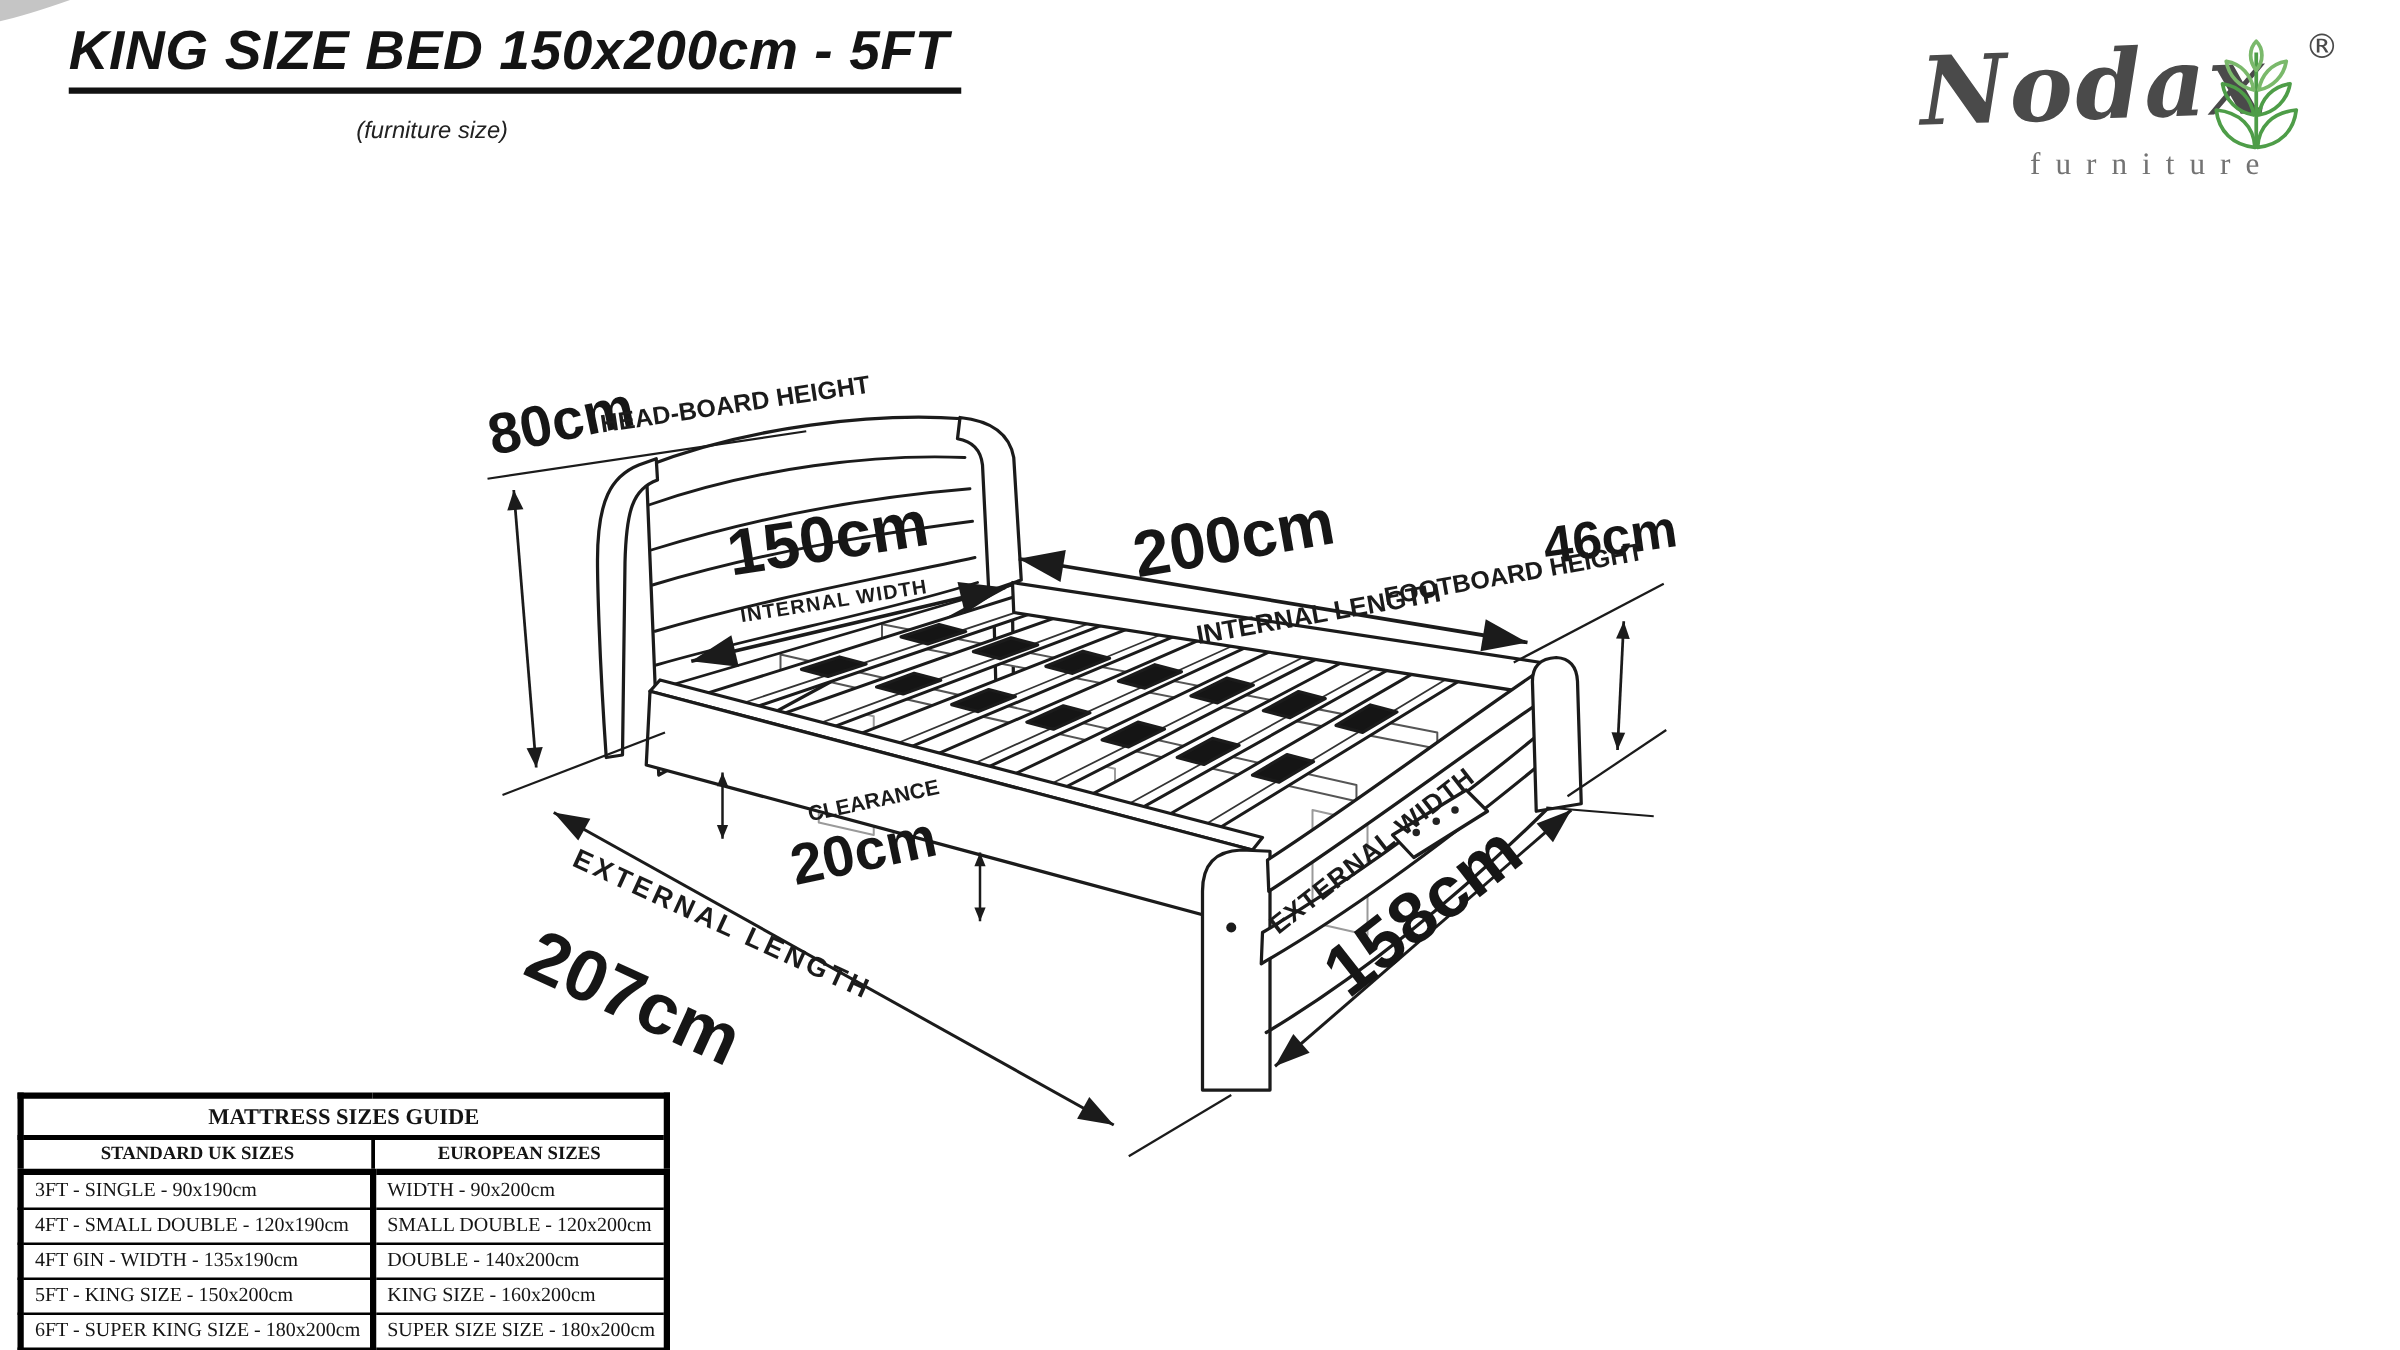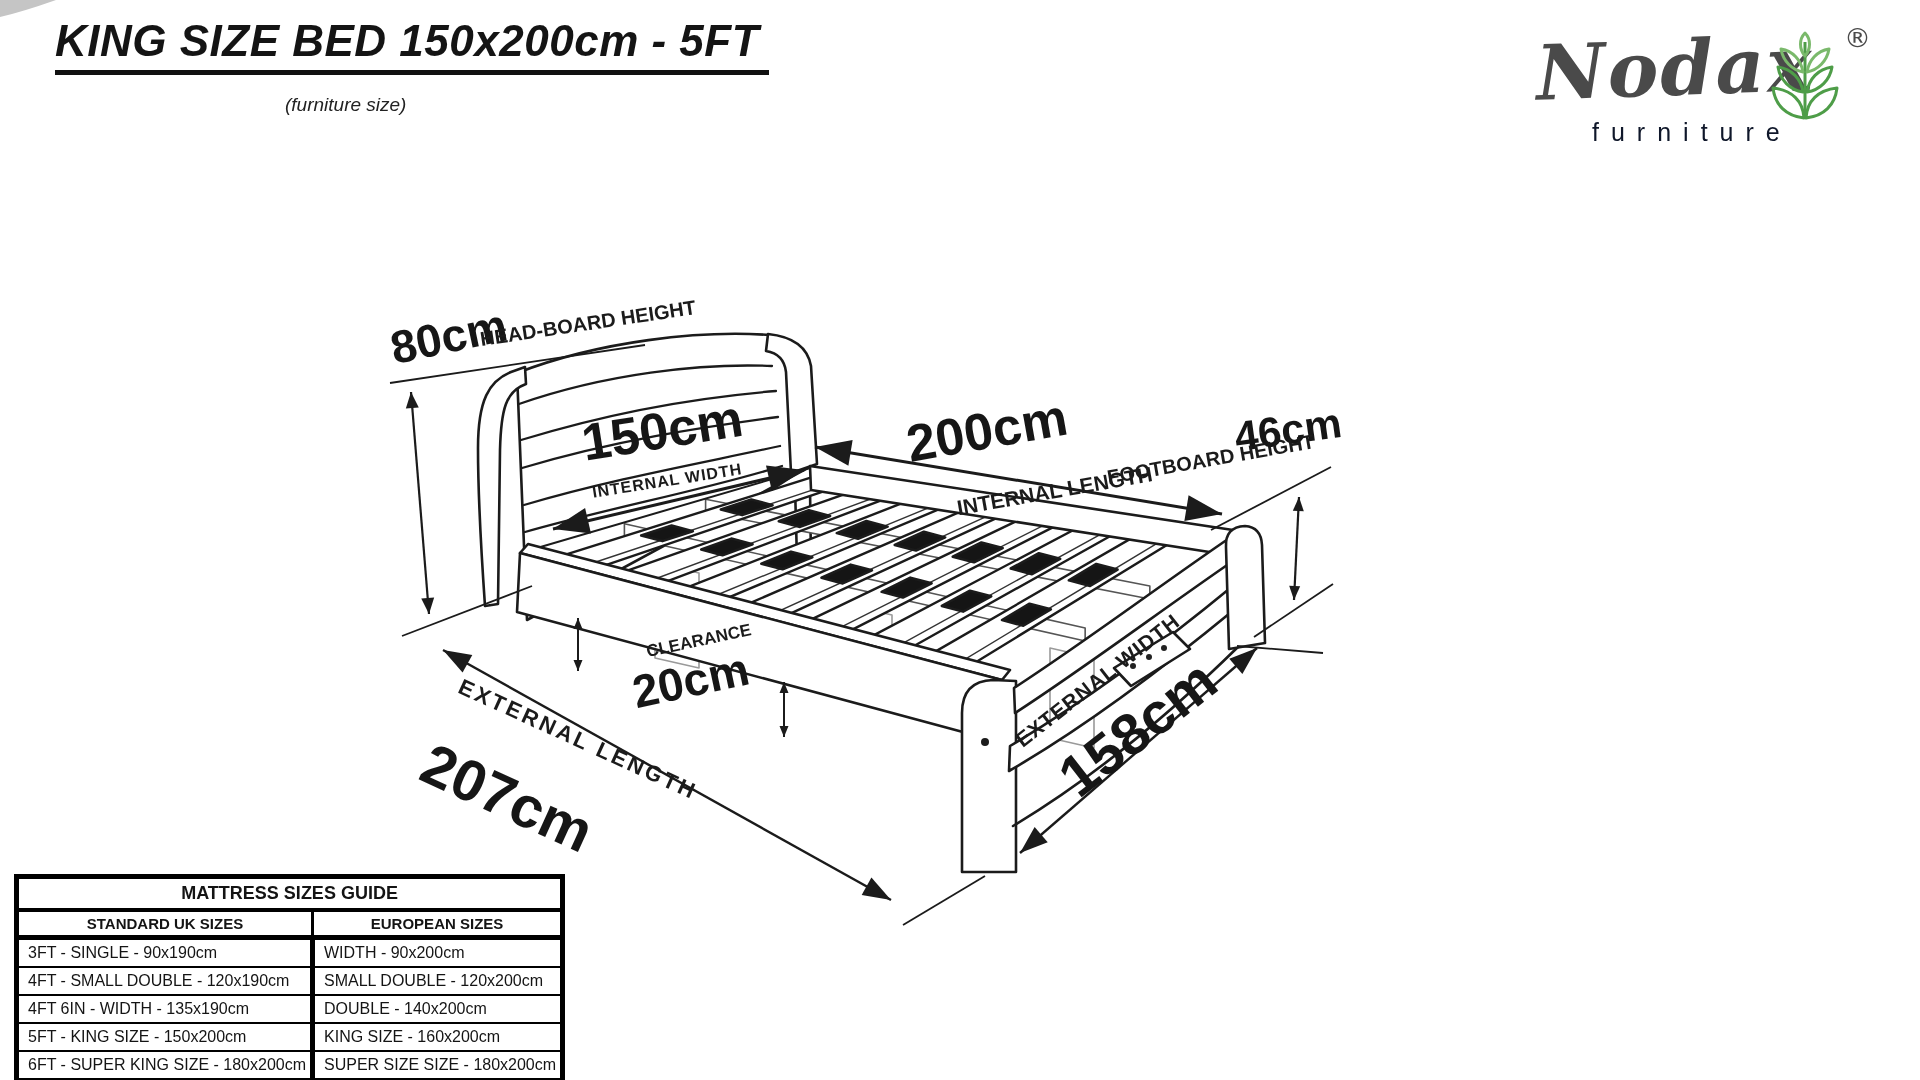--- a/index.html
+++ b/index.html
@@ -11,33 +11,33 @@
   .main-title{display:inline-block;margin:0;font-style:italic;font-weight:700;font-size:44px;
               letter-spacing:.5px;border-bottom:5px solid #111;padding:0 10px 4px 0;}
   .subtitle{position:absolute;left:230px;top:78px;font-style:italic;font-size:19px;color:#222;}
 
   
   .logo{position:absolute;left:1536px;top:22px;width:370px;height:140px;}
   .logo .brand{position:absolute;left:0;top:2px;font-family:"DejaVu Serif",serif;
                font-style:italic;font-weight:700;font-size:76px;color:#4a4a4a;
                transform:rotate(-2deg);letter-spacing:2px;}
   .logo .reg{position:absolute;left:308px;top:0;font-size:27px;color:#4a4a4a;font-family:"DejaVu Sans",sans-serif;}
-  .logo .tagline{position:absolute;left:56px;top:96px;font-size:25px;color:#0f172a;
-                 letter-spacing:12px;font-family:Liberation Sans, sans-serif;}
+  .logo .tagline{position:absolute;left:88px;top:96px;font-size:25px;color:#737373;
+                 letter-spacing:12px;font-family:Liberation Serif, serif;}
   .plant-icon{position:absolute;left:232px;top:8px;}
 
   
   .diagram-svg{position:absolute;left:0;top:0;}
   text.dim-big{font-weight:700;fill:#161616;font-family:"Liberation Sans",sans-serif;}
   text.dim-label{font-weight:700;fill:#1b1b1b;font-family:"Liberation Sans",sans-serif;}
 
   
   .sizes-table{position:absolute;left:14px;top:874px;width:522px;border-collapse:collapse;
                border:5px solid #000;background:#fff;}
-  .sizes-table th,.sizes-table td{border:3px solid #000;}
+  .sizes-table th,.sizes-table td{border:3px solid #000;font-family:Liberation Serif, serif;}
   .sizes-table .tbl-title{font-size:18px;font-weight:700;text-align:center;padding:4px 2px;border-bottom:4px solid #000;}
   .sizes-table .col-head{font-size:15px;font-weight:700;text-align:center;padding:3px 2px;border-bottom:5px solid #000;margin-top:26px;}
   .sizes-table td{font-size:16px;font-weight:400;padding:4px 4px 4px 9px;border-width:2px 3px;white-space:nowrap;}
   .sizes-table td.euro{border-left:5px solid #000;}
 </style>
 </head>
 <body>
 
 <div class="page">
 

